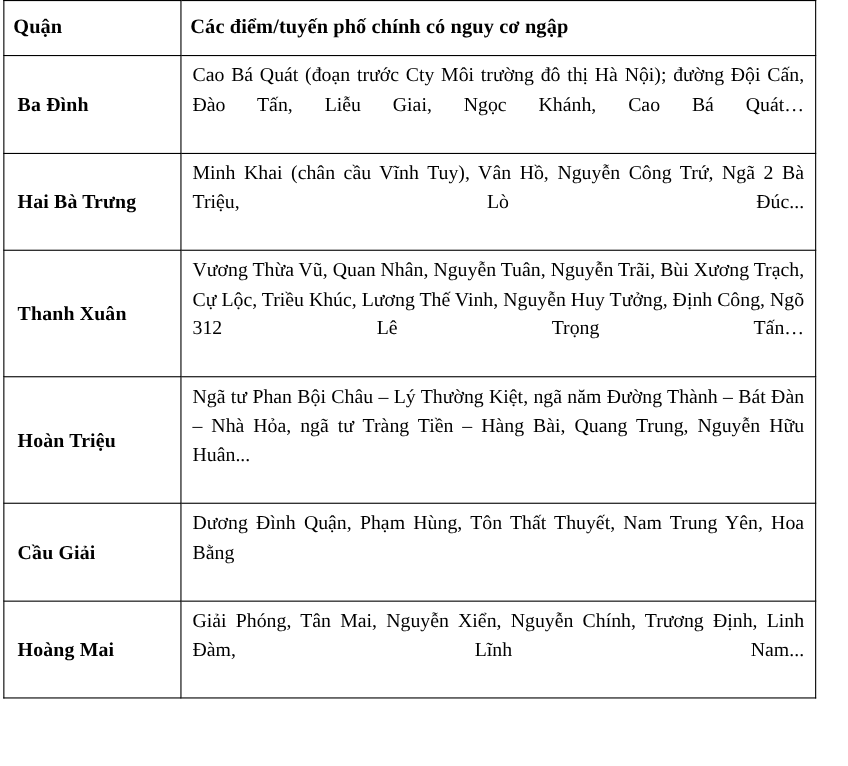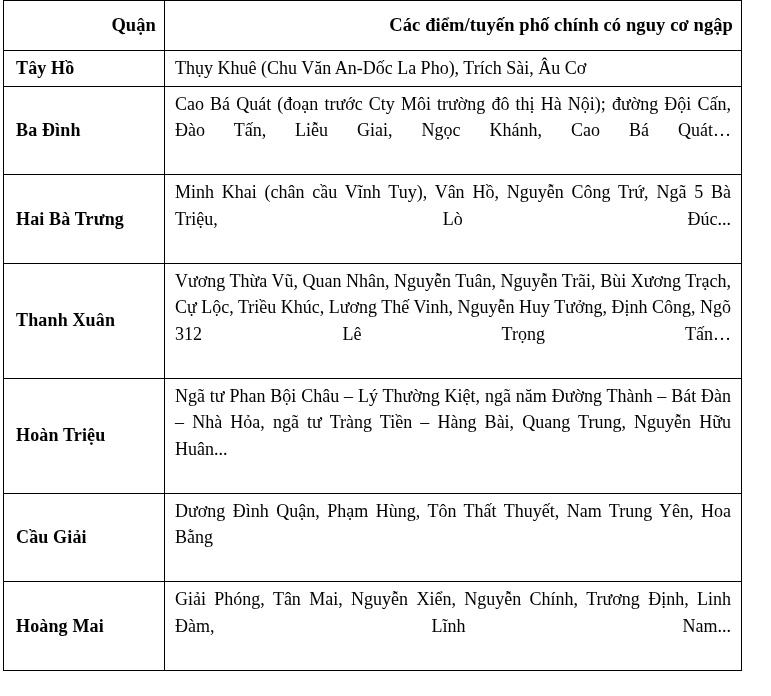--- a/index.html
+++ b/index.html
@@ -37,21 +37,21 @@
   table.flood-table th,
   table.flood-table td {
     border: 1.5px solid #000000;
     vertical-align: middle;
     padding: 0;
   }
 
   
   th.hdr {
     height: 49px;
-    text-align: right;
+    text-align: left;
     font-weight: bold;
     font-size: 18.5px;
     line-height: 1.25;
     letter-spacing: 0.1px;
   }
   th.hdr .hdr-inner {
     padding: 0 8px;
   }
 
   
@@ -104,40 +104,32 @@
           <div class="hdr-inner">Quận</div>
         </th>
         <th class="hdr">
           <div class="hdr-inner">Các điểm/tuyến phố chính có nguy cơ ngập</div>
         </th>
       </tr>
     </thead>
     <tbody id="table-body">
         <tr>
           <td class="district">
-            <div class="d-inner">Tây Hồ</div>
-          </td>
-          <td class="streets">
-            <div class="s-inner">Thụy Khuê (Chu Văn An-Dốc La Pho), Trích Sài, Âu Cơ</div>
-          </td>
-        </tr>
-        <tr>
-          <td class="district">
             <div class="d-inner">Ba Đình</div>
           </td>
           <td class="streets justify">
             <div class="s-inner">Cao Bá Quát (đoạn trước Cty Môi trường đô thị Hà Nội); đường Đội Cấn, Đào Tấn, Liễu Giai, Ngọc Khánh, Cao Bá Quát…</div>
           </td>
         </tr>
         <tr>
           <td class="district">
             <div class="d-inner">Hai Bà Trưng</div>
           </td>
           <td class="streets justify">
-            <div class="s-inner">Minh Khai (chân cầu Vĩnh Tuy), Vân Hồ, Nguyễn Công Trứ, Ngã 5 Bà Triệu, Lò Đúc...</div>
+            <div class="s-inner">Minh Khai (chân cầu Vĩnh Tuy), Vân Hồ, Nguyễn Công Trứ, Ngã 2 Bà Triệu, Lò Đúc...</div>
           </td>
         </tr>
         <tr>
           <td class="district">
             <div class="d-inner">Thanh Xuân</div>
           </td>
           <td class="streets justify">
             <div class="s-inner">Vương Thừa Vũ, Quan Nhân, Nguyễn Tuân, Nguyễn Trãi, Bùi Xương Trạch, Cự Lộc, Triều Khúc, Lương Thế Vinh, Nguyễn Huy Tưởng, Định Công, Ngõ 312 Lê Trọng Tấn…</div>
           </td>
         </tr>

